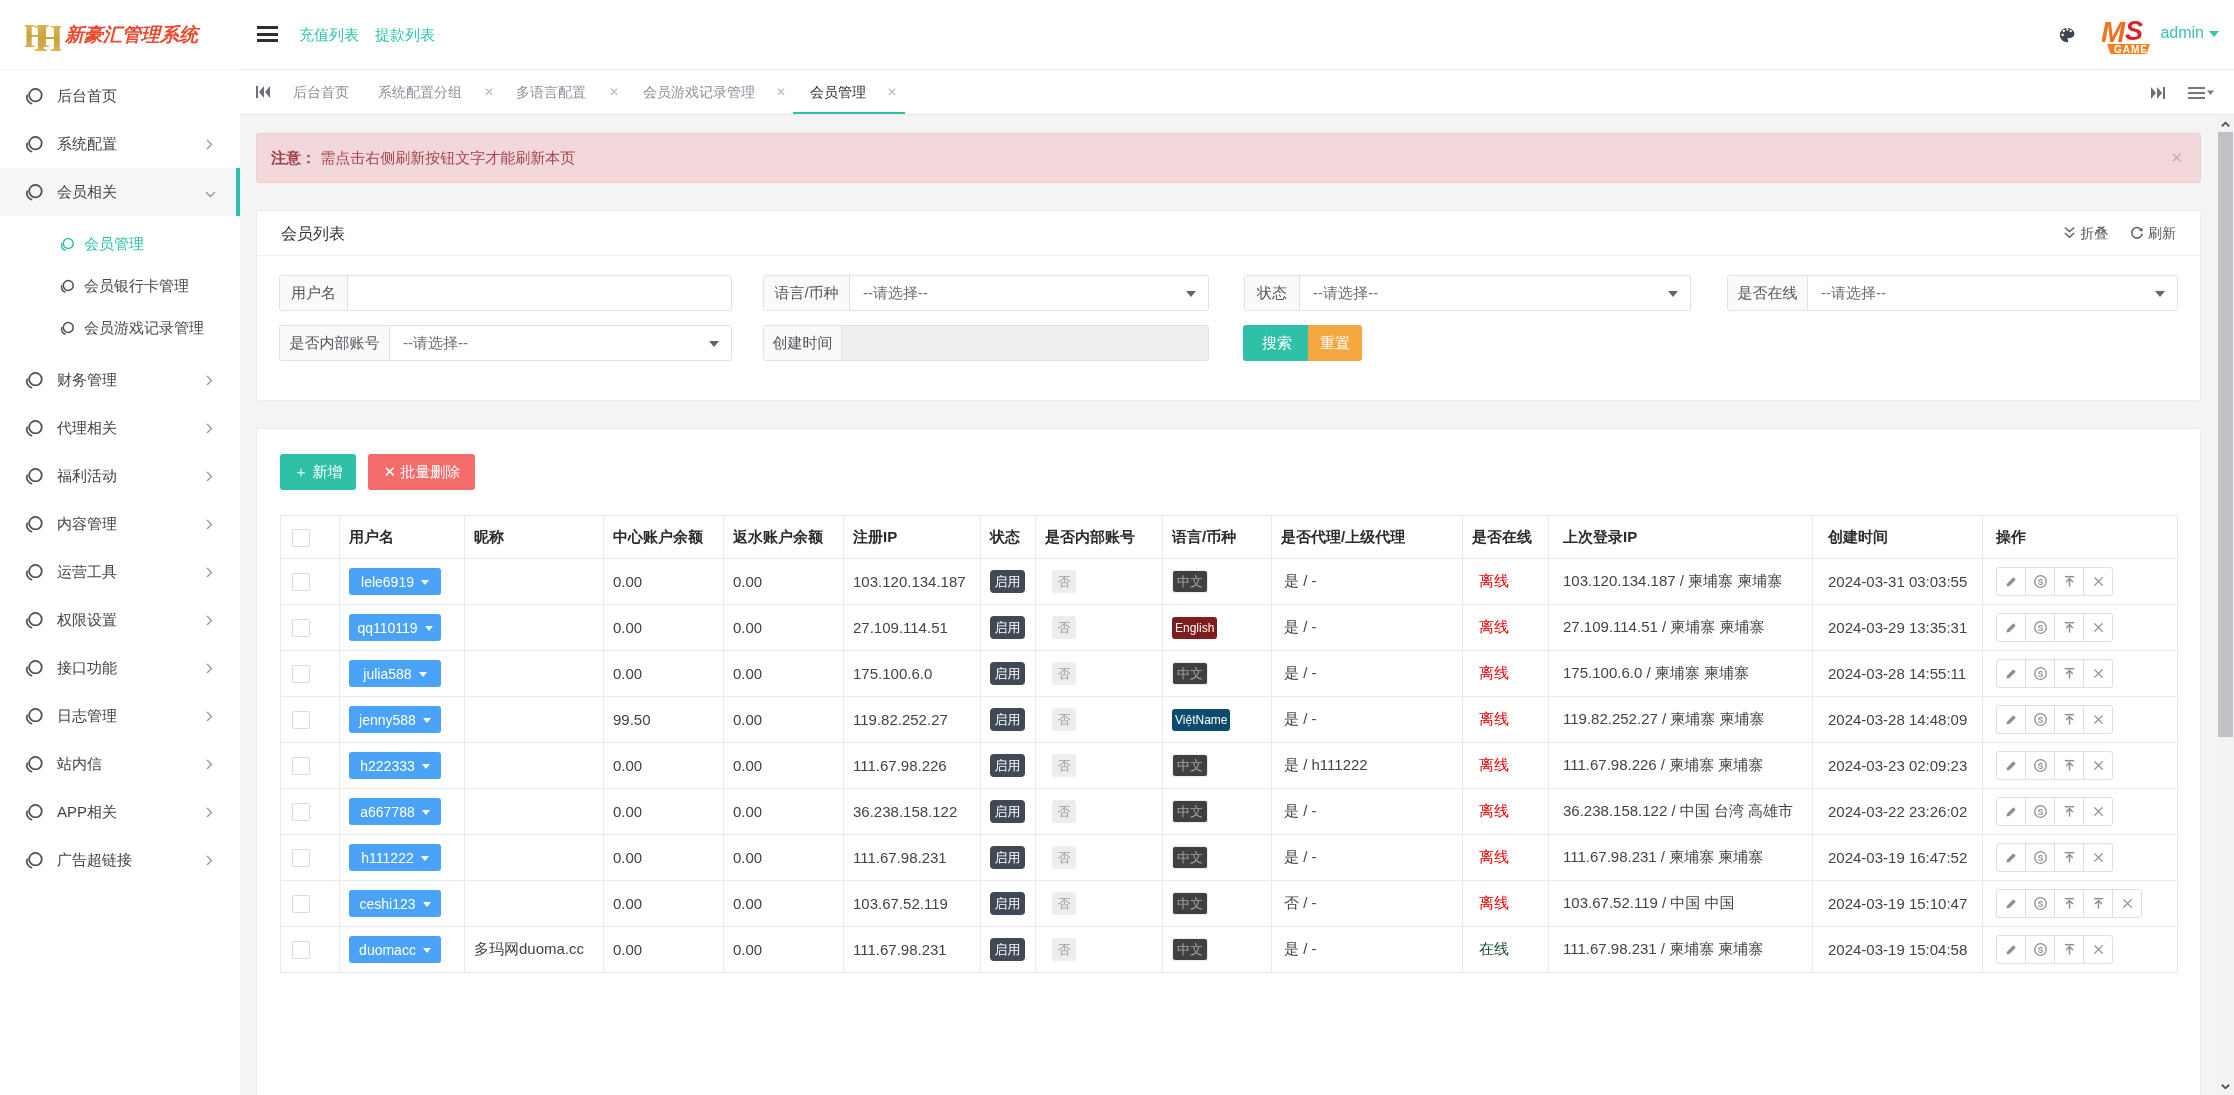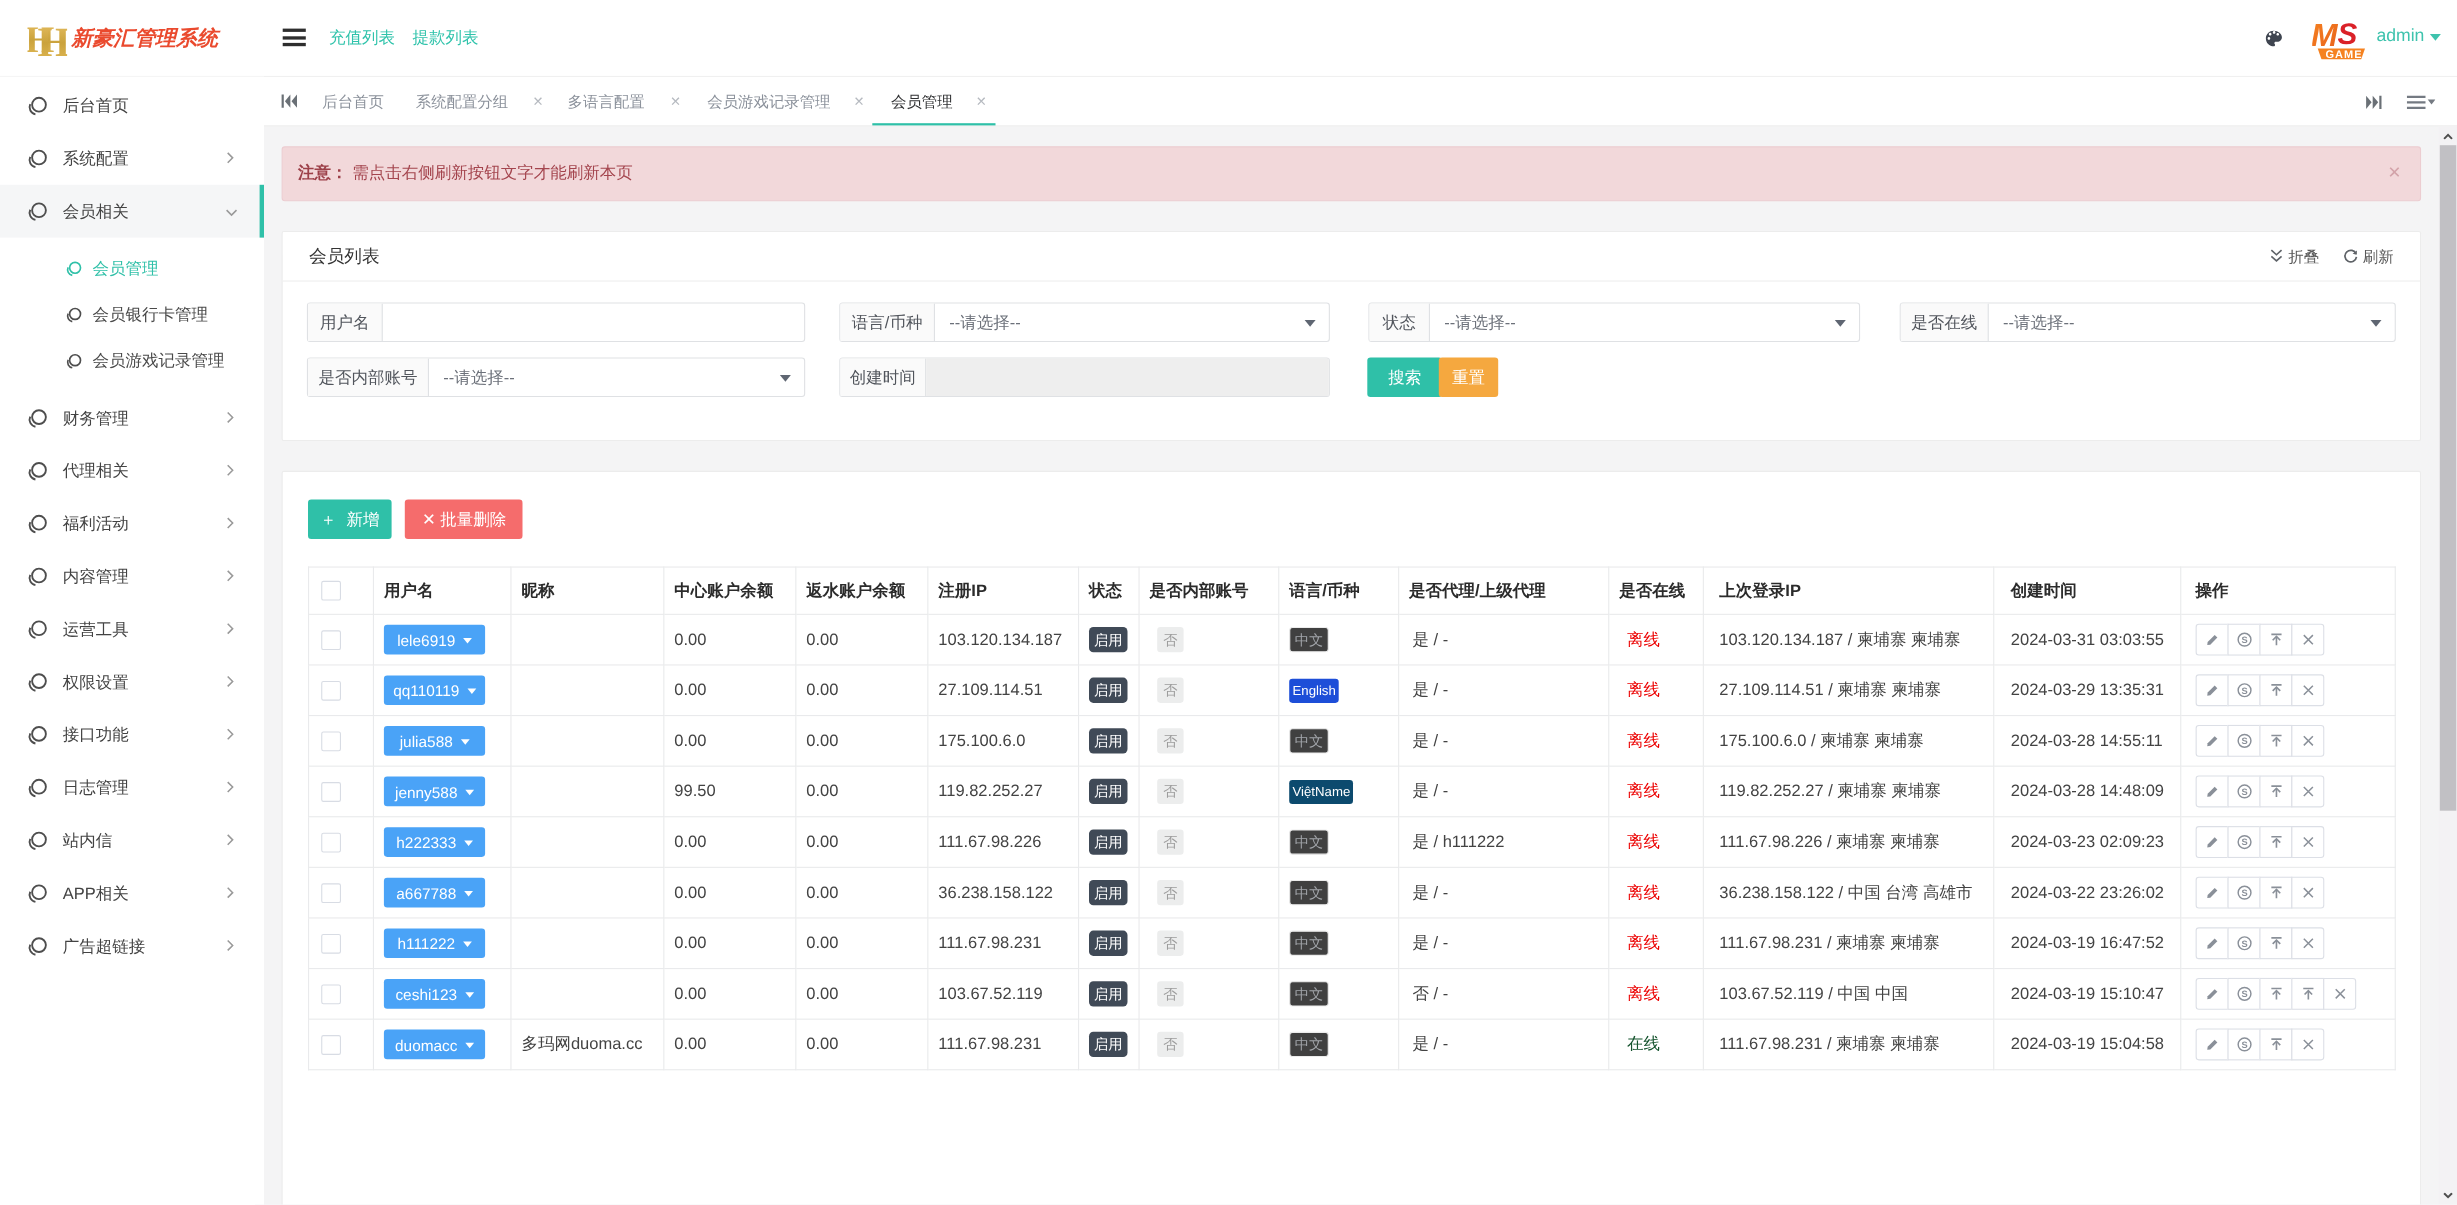--- a/index.html
+++ b/index.html
@@ -59,21 +59,21 @@
 table.grid td:nth-child(13) { padding-left:15px; }
 table.grid td:nth-child(14) { padding-left:13px; }
 table.grid th:nth-child(12) { padding-left:14px; }
 table.grid th:nth-child(13) { padding-left:15px; }
 table.grid th:nth-child(14) { padding-left:13px; }
 .ubtn { display:inline-flex; align-items:center; justify-content:center; width:92px; height:27px; background:#4aa3f7; color:#fff; font-size:14px; border-radius:3px; }
 .ubtn .wcaret { width:0; height:0; border:4px solid transparent; border-top:5px solid #fff; margin-left:7px; margin-top:5px; }
 .tag-dark { display:inline-block; min-width:35px; text-align:center; background:#404a57; color:#fff; font-size:13px; line-height:23px; border-radius:4px; }
 .tag-gray { display:inline-block; min-width:24px; text-align:center; background:#eceded; color:#9c9c9c; font-size:13px; line-height:23px; border-radius:3px; }
 .tag-zh { display:inline-block; padding:0 4px; background:#404040; border:1px solid #ececec; color:#a2a5aa; font-size:13px; line-height:21px; border-radius:3px; }
-.tag-green { display:inline-block; padding:0 3px; background:#1d4ed8; color:#fff; font-size:12px; line-height:22px; border-radius:3px; }
+.tag-green { display:inline-block; padding:0 3px; background:#7f1d1d; color:#fff; font-size:12px; line-height:22px; border-radius:3px; }
 .tag-orange { display:inline-block; padding:0 3px; background:#0c4a6e; color:#fff; font-size:12px; line-height:22px; border-radius:3px; }
 .off { color:#ec0000; }
 .on-g { color:#14532d;text-align:right; }
 .cb { display:inline-block; width:18px; height:18px; border:1px solid #d8dce4; border-radius:2px; background:#fff; vertical-align:middle; }
 .ops { display:inline-flex; }
 .ops span { width:30px; height:29px; border:1px solid #dcdfe6; background:#fff; margin-left:-1px; display:inline-flex; align-items:center; justify-content:center; }
 .ops span:first-child { border-radius:3px 0 0 3px; margin-left:0; }
 .ops span:last-child { border-radius:0 3px 3px 0; }
 .vscroll { position:absolute; right:0; top:115px; width:17px; bottom:0; background:#f3f2f4; z-index:6; }
 .vthumb { position:absolute; left:1px; right:1px; top:17px; height:605px; background:#c1c0c4; }
@@ -288,21 +288,21 @@
       <div class="fg r2" style="left:484px; width:446px;">
           <span class="lb" style="width:78px;">创建时间</span>
           <span class="fd" style="background:#eee;"></span>
         </div>
       <button class="btn tealbtn r2" style="position:absolute; left:964px; width:68px;">搜索</button>
       <button class="btn orangebtn r2" style="position:absolute; left:1029px; width:54px;">重置</button>
     </div>
   </div>
   <div class="card card2">
     <div style="margin:25px 0 0 23px;">
-      <button class="btn tealbtn" style="width:76px;font-family:Liberation Mono, monospace;">＋ 新增</button>
+      <button class="btn tealbtn" style="width:76px;">＋ 新增</button>
       <button class="btn redbtn" style="width:107px; margin-left:8px;">✕ 批量删除</button>
     </div>
     <table class="grid">
       <colgroup>
           <col style="width:59px;">
           <col style="width:125px;">
           <col style="width:139px;">
           <col style="width:120px;">
           <col style="width:120px;">
           <col style="width:137px;">

